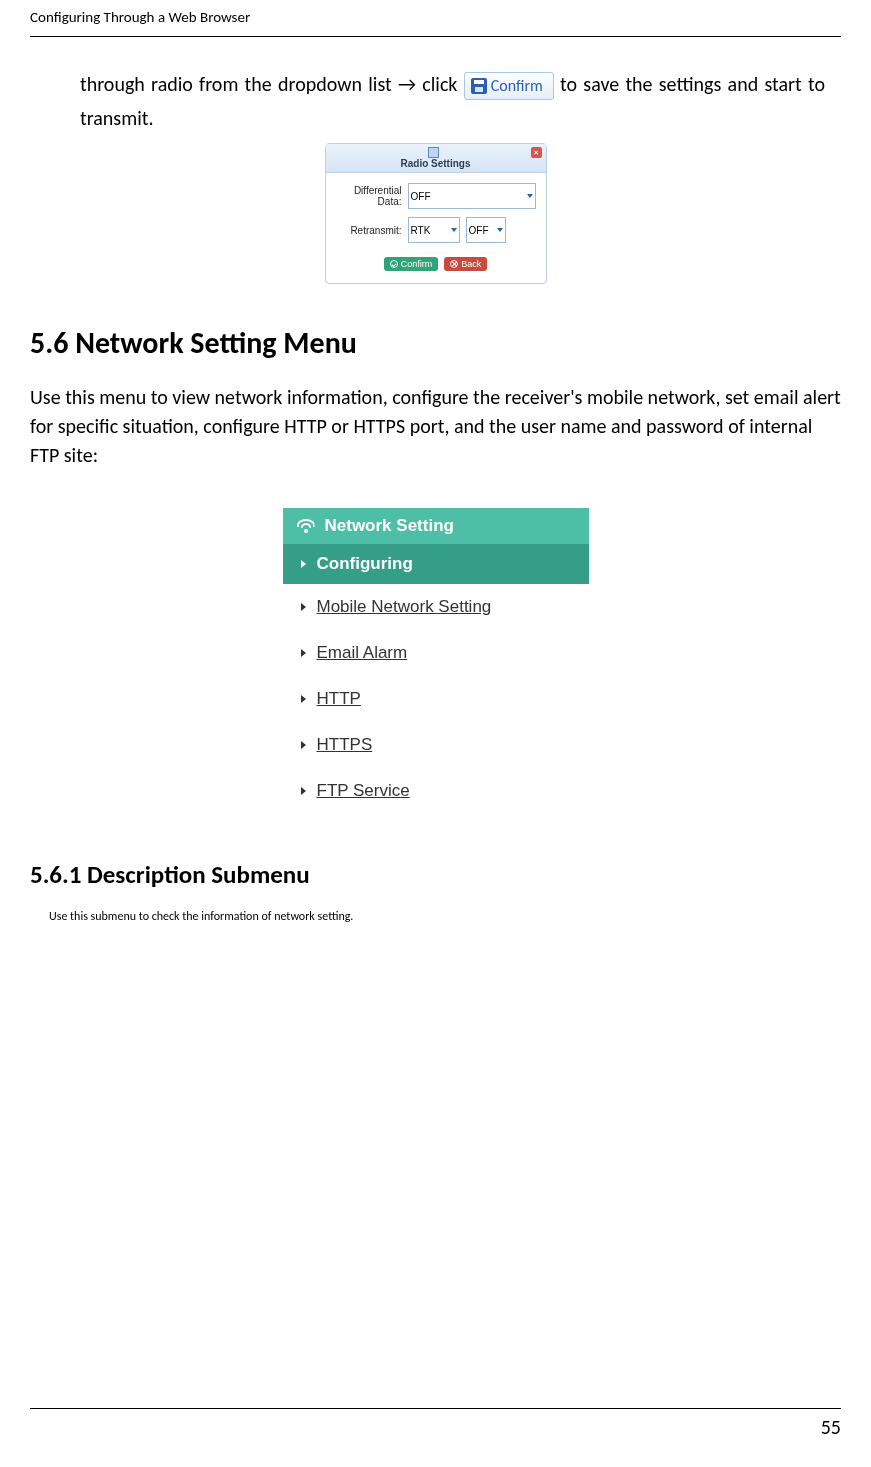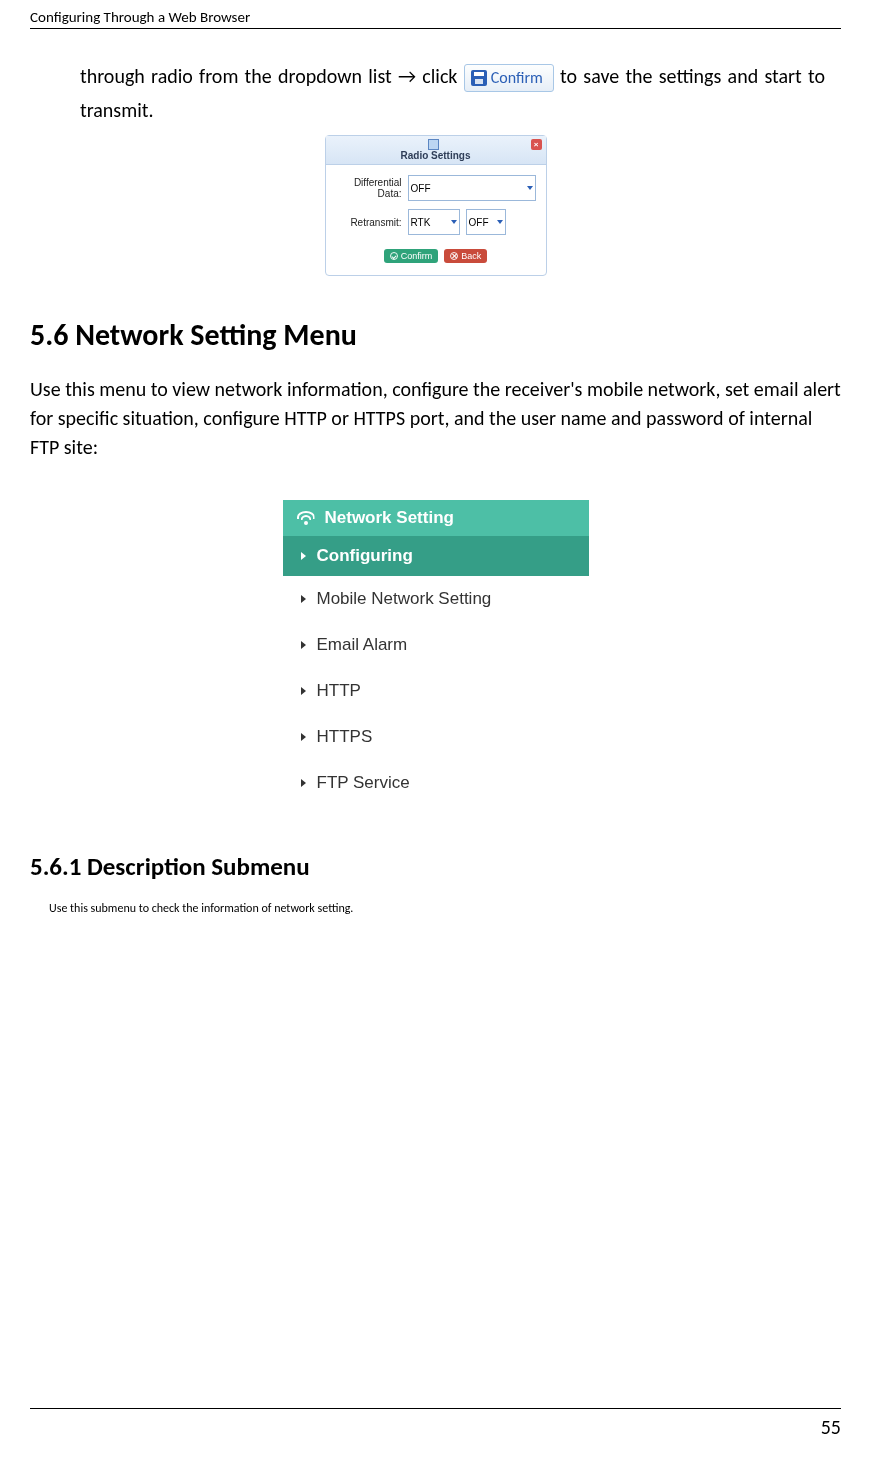--- a/index.html
+++ b/index.html
@@ -12,21 +12,21 @@
     position: relative;
     padding: 0 30px;
   }
   .header-row {
     display: flex;
     justify-content: space-between;
     align-items: flex-end;
     padding-top: 8px;
     font-size: 15px;
     border-bottom: 1px solid #000;
-    padding-bottom: 2px;
+    padding-bottom: 10px;
     margin-bottom: 30px;
   }
   .body-text {
     font-size: 20px;
     line-height: 1.7;
     margin-left: 50px;
     margin-right: 16px;
     text-align: justify;
   }
   .confirm-inline {
@@ -252,20 +252,21 @@
     width: 0; height: 0;
     border-left: 5px solid #fff;
     border-top: 4px solid transparent;
     border-bottom: 4px solid transparent;
   }
   .net-item {
     background: #fff;
     color: #333;
     padding: 13px 18px 13px 34px;
     position: relative;
+    text-decoration: underline;
   }
   .net-item::before {
     content: "";
     position: absolute;
     left: 18px; top: 50%;
     transform: translateY(-50%);
     width: 0; height: 0;
     border-left: 5px solid #333;
     border-top: 4px solid transparent;
     border-bottom: 4px solid transparent;

